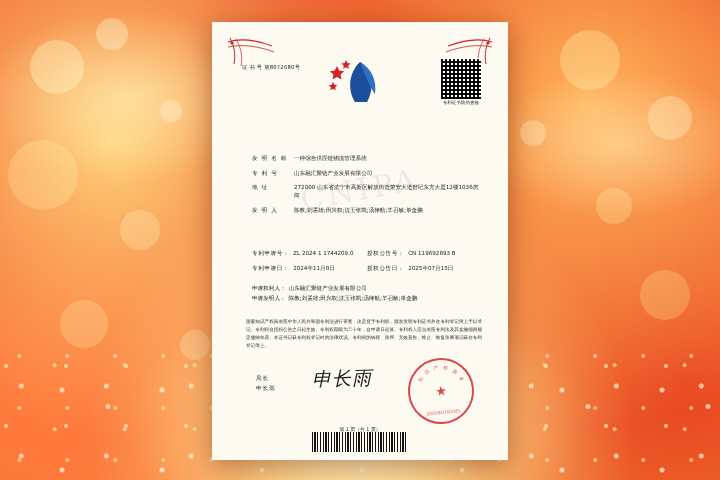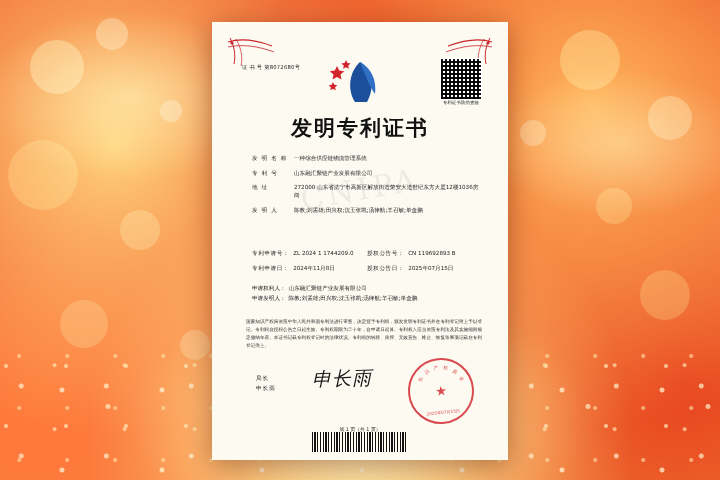--- a/index.html
+++ b/index.html
@@ -359,21 +359,20 @@
           <path d="M35 6 C46 12, 52 24, 50 38 C44 30, 40 18, 35 6 Z" fill="#2f6fc4"></path>
           <path d="M12 10 l2.2 4.6 5 .6 -3.7 3.4 1 4.9 -4.5-2.4 -4.5 2.4 1-4.9 -3.7-3.4 5-.6 Z" fill="#d2232a"></path>
           <path d="M21 4 l1.4 3 3.3.4 -2.5 2.2 .7 3.2 -2.9-1.6 -2.9 1.6 .7-3.2 -2.5-2.2 3.3-.4 Z" fill="#d2232a"></path>
           <path d="M8 26 l1.3 2.8 3 .4 -2.2 2 .6 3 -2.7-1.5 -2.7 1.5 .6-3 -2.2-2 3-.4 Z" fill="#d2232a"></path>
         </svg>
       </div>
 
       <div class="qr"></div>
       <div class="qr-caption">专利证书防伪查验</div>
 
-      <div class="cert-title">发明专利证书</div>
 
       <div class="fields">
         <div class="field-row">
           <div class="field-label">发 明 名 称</div>
           <div class="field-value">一种综合供应链物流管理系统</div>
         </div>
         <div class="field-row">
           <div class="field-label">专 利 号</div>
           <div class="field-value">山东融汇聚链产业发展有限公司</div>
         </div>

